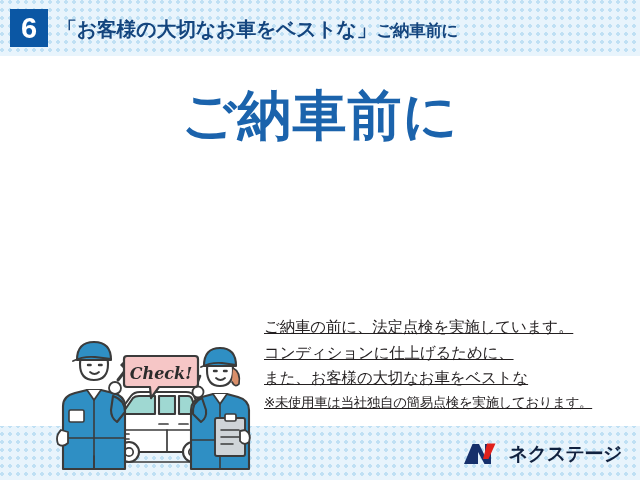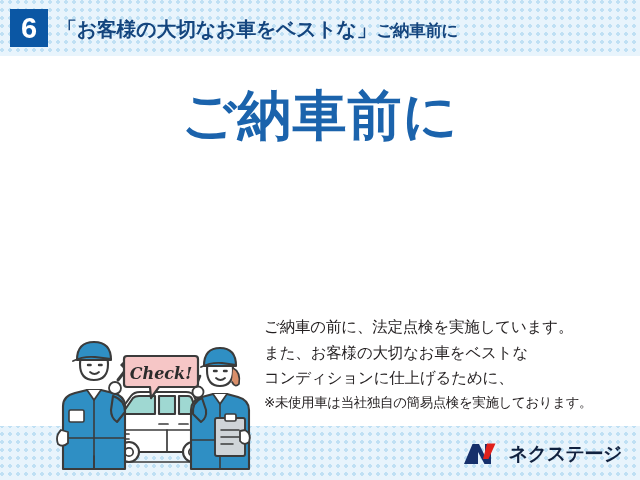--- a/index.html
+++ b/index.html
@@ -98,20 +98,21 @@
     white-space: nowrap;
   }
 
   
   #body-text {
     position: absolute;
     left: 264px;
     top: 258px;
     width: 372px;
     color: #231f20;
+    text-decoration: underline;
   }
   #body-text .line {
     font-size: 15.5px;
     line-height: 25.5px;
     white-space: nowrap;
     letter-spacing: -0.2px;
   }
   #body-text .note {
     font-size: 13.5px;
     line-height: 24px;
@@ -276,22 +277,22 @@
                      Q69 22 72 22 Z" fill="#f6c6c6" stroke-width="2.2"></path>
           </g>
         </g>
 
         <text x="106" y="45" text-anchor="middle" font-family="'DejaVu Serif', serif" font-size="16" font-style="italic" font-weight="bold" fill="#2b2b2b">Check!</text>
       </svg>
     </div>
 
     <div id="body-text">
       <div class="line">ご納車の前に、法定点検を実施しています。</div>
+      <div class="line">コンディションに仕上げるために、</div>
       <div class="line">また、お客様の大切なお車をベストな</div>
-      <div class="line">コンディションに仕上げるために、</div>
       <div class="note">※未使用車は当社独自の簡易点検を実施しております。</div>
     </div>
 
   </div>
 
   <div id="footer">
     <div id="brand">
       <svg id="brand-mark" width="34" height="24" viewBox="0 0 34 24" xmlns="http://www.w3.org/2000/svg">
         <path d="M1 22 L9.5 2 L16 2 L22 14 L22 2 L28 2 L28 22 L21.5 22 L15 10 L15 22 Z" fill="#16306b"></path>
         <path d="M24 1.5 L32.5 1.5 L25.5 17 L20 17 Z" fill="#e0211c"></path>

